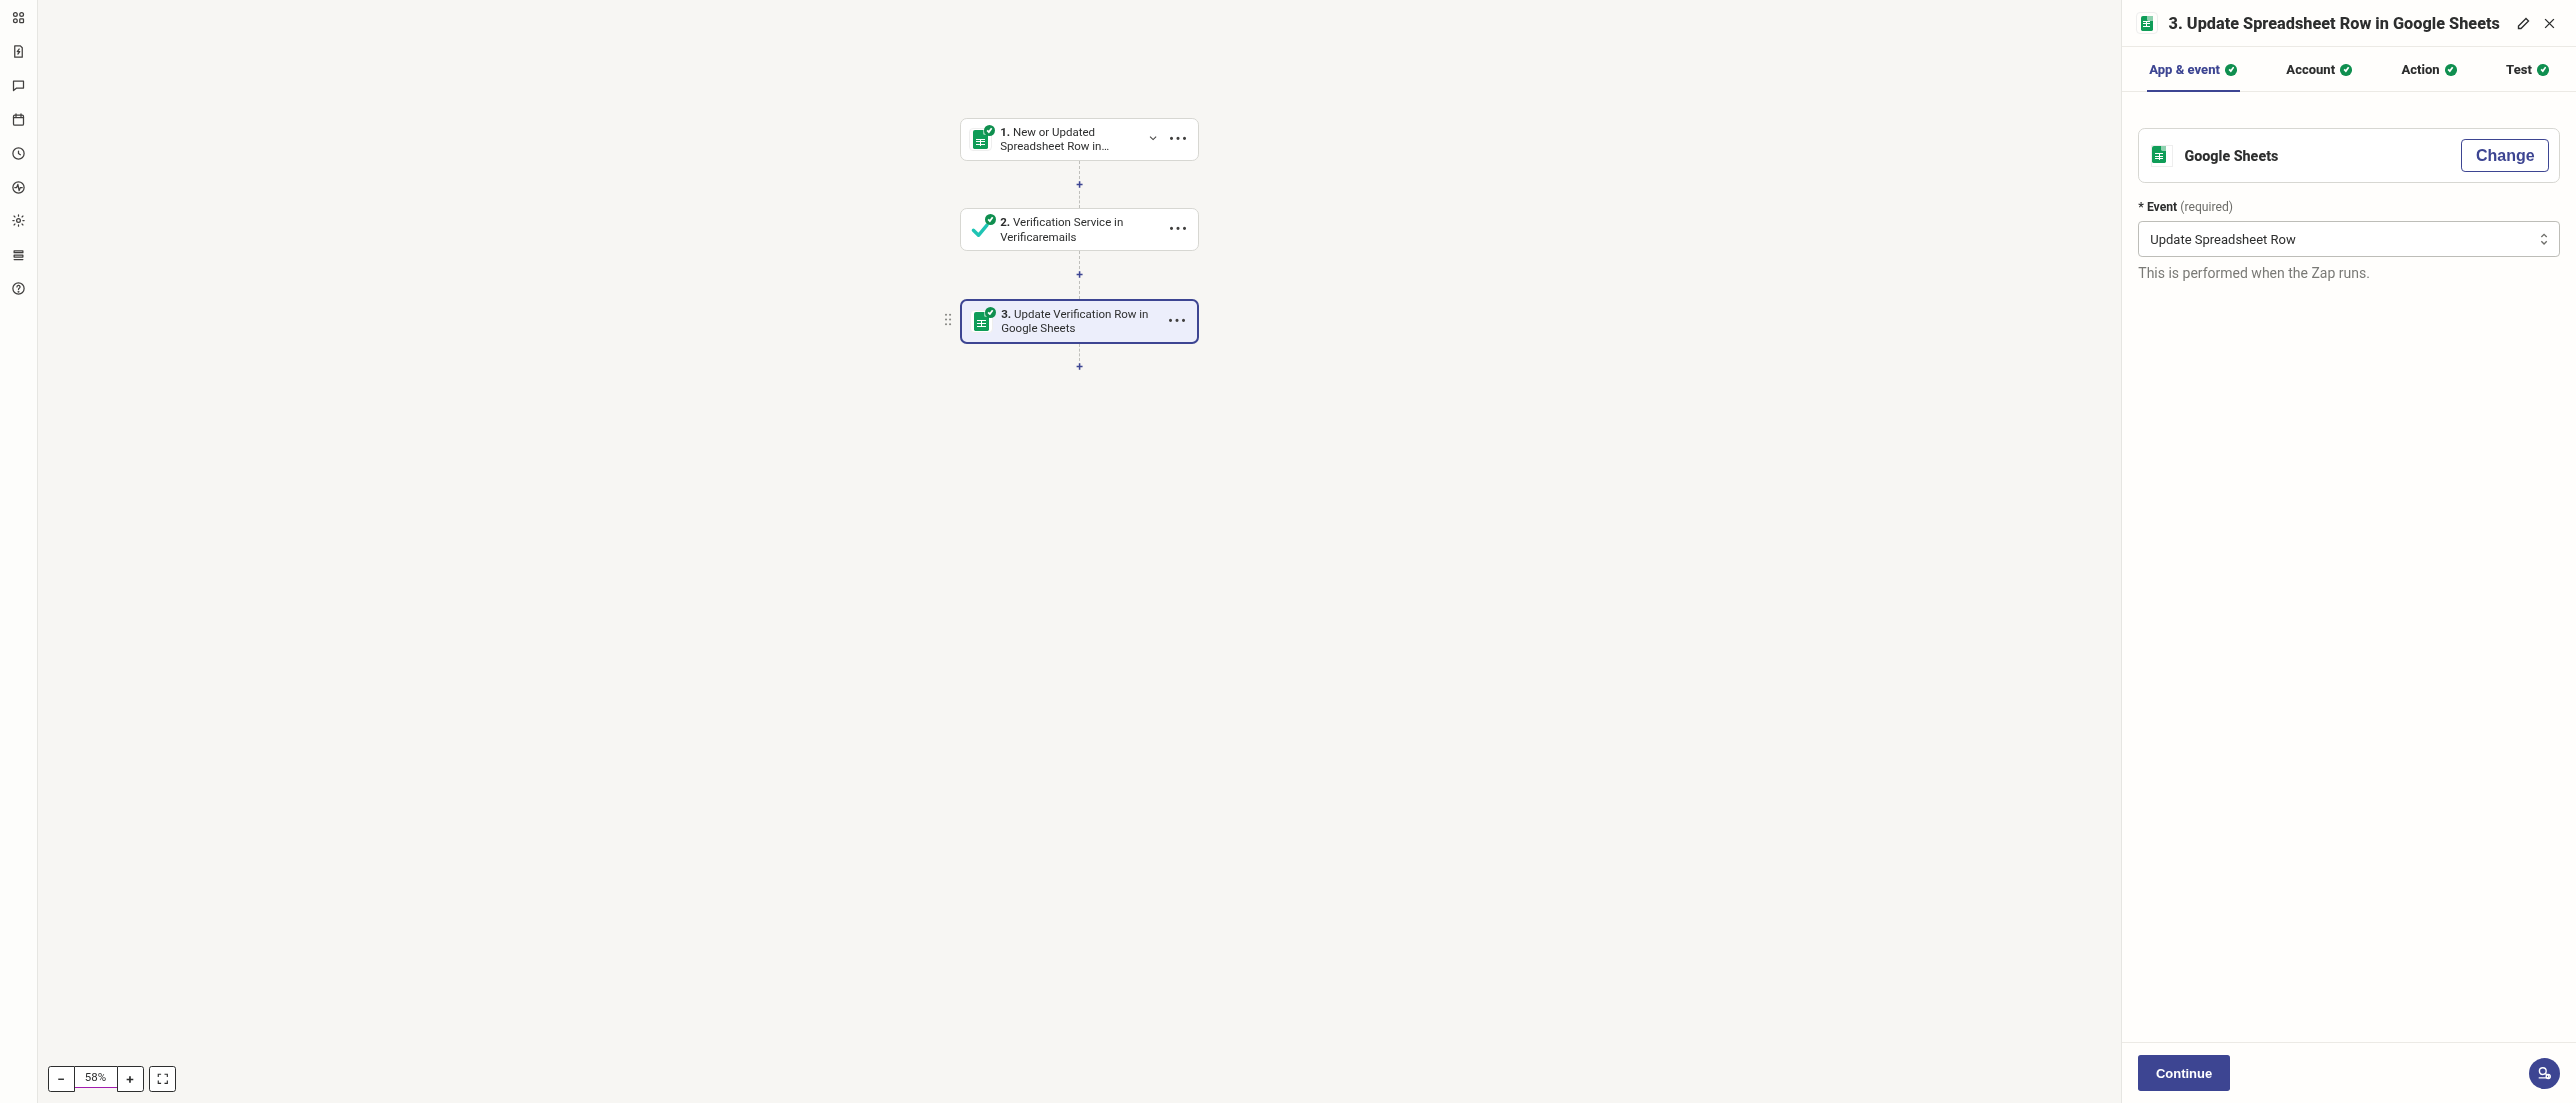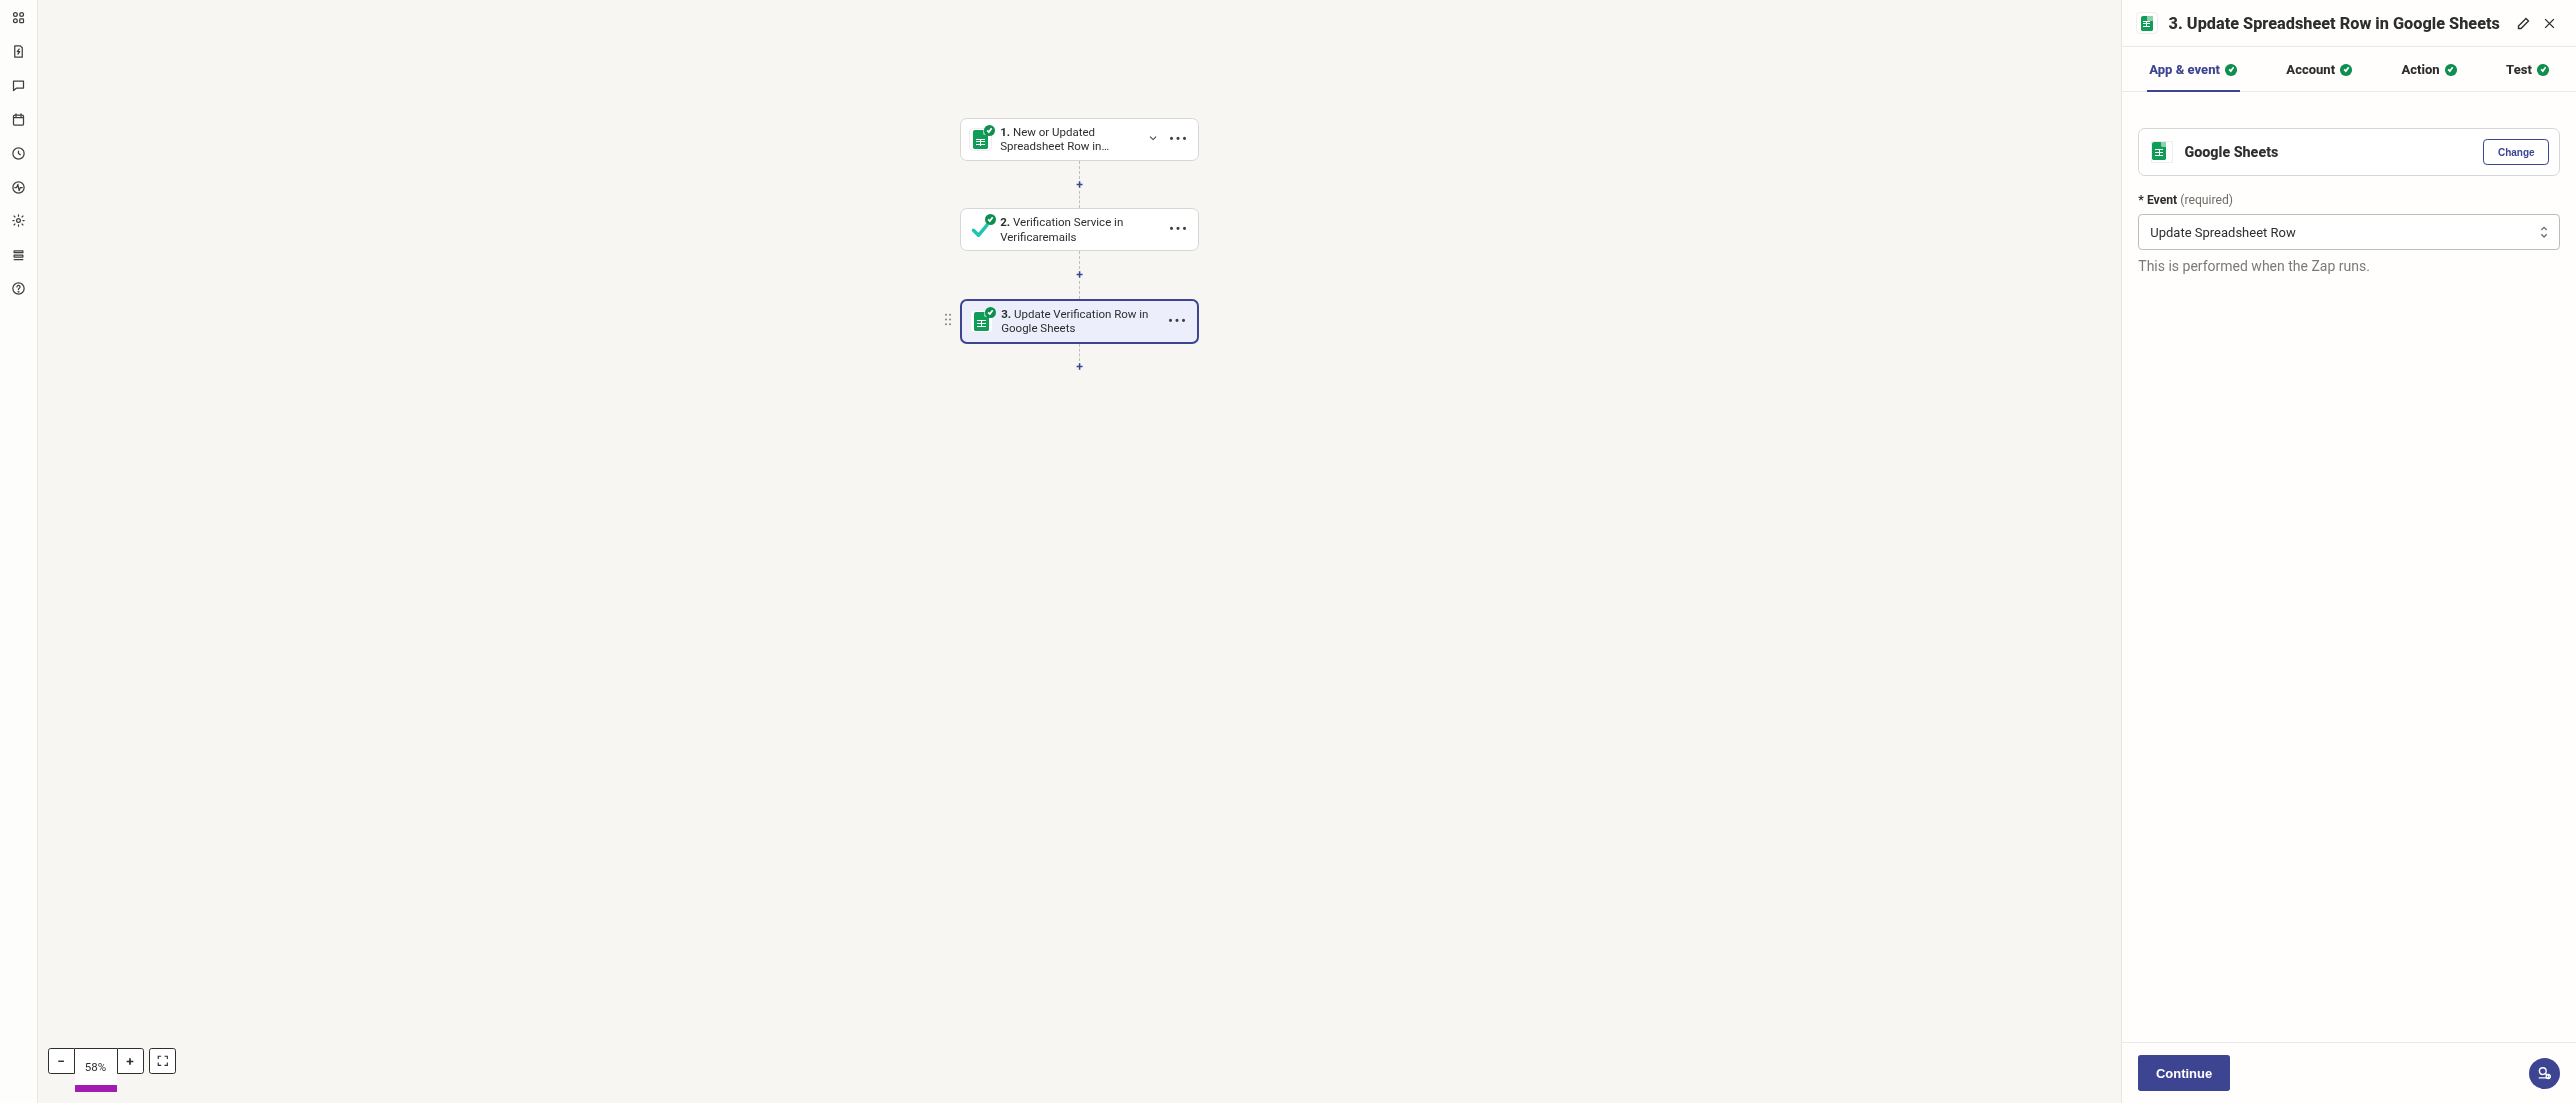--- a/index.html
+++ b/index.html
@@ -115,21 +115,21 @@
   .zbtn {
     width:27px; height:26px;
     border:1px solid #2d2e2e;
     background:#fff;
     display:flex; align-items:center; justify-content:center;
     font-size:13.6px;
     font-weight:600;
   }
   .zbtn:first-child { border-radius:2.7px 0 0 2.7px; }
   .zbtn:last-child  { border-radius:0 2.7px 2.7px 0; }
-  .zval { min-width:42px; height:44px; border-top:1px solid #2d2e2e; border-bottom:7px solid #a21caf; background:#fff; display:flex; align-items:center; justify-content:center; font-size:11.5px; }
+  .zval { min-width:42px; height:22px; border-top:1px solid #2d2e2e; border-bottom:1px solid #a21caf; background:#fff; display:flex; align-items:center; justify-content:center; font-size:11.5px; }
   .fitbtn { width:27px; height:26px; border:1px solid #2d2e2e; border-radius:2.7px; background:#fff; display:flex; align-items:center; justify-content:center; }
   .fitbtn svg { width:13.6px; height:13.6px; stroke:#2d2e2e; stroke-width:2; fill:none; }
 
   
   .panel {
     width: 455px;
     flex-shrink: 0;
     background:#fffefc;
     border-left:0.7px solid #e6e6e2;
     display:flex;
@@ -187,21 +187,21 @@
     background:#fff;
     margin-top:20px;
   }
   .appcard .name { font-size:14.3px; font-weight:800; flex:1; }
   .changebtn {
     border:1.4px solid #3d4592;
     color:#3d4592;
     background:#fff;
     border-radius:4.1px;
     padding:6.8px 13.6px;
-    font-size:10px;
+    font-size:16px;
     font-weight:800;
   }
   .fieldlabel { font-size:12.2px; font-weight:700; margin-bottom:6.8px; }
   .fieldlabel .req { font-weight:400; color:#6e6e6a;text-align:center; }
   .fieldlabel .star { font-weight:700; }
   .select {
     border:1px solid #bdbdb8;
     border-radius:4.1px;
     padding:9.5px 11px;
     font-size:13px;

